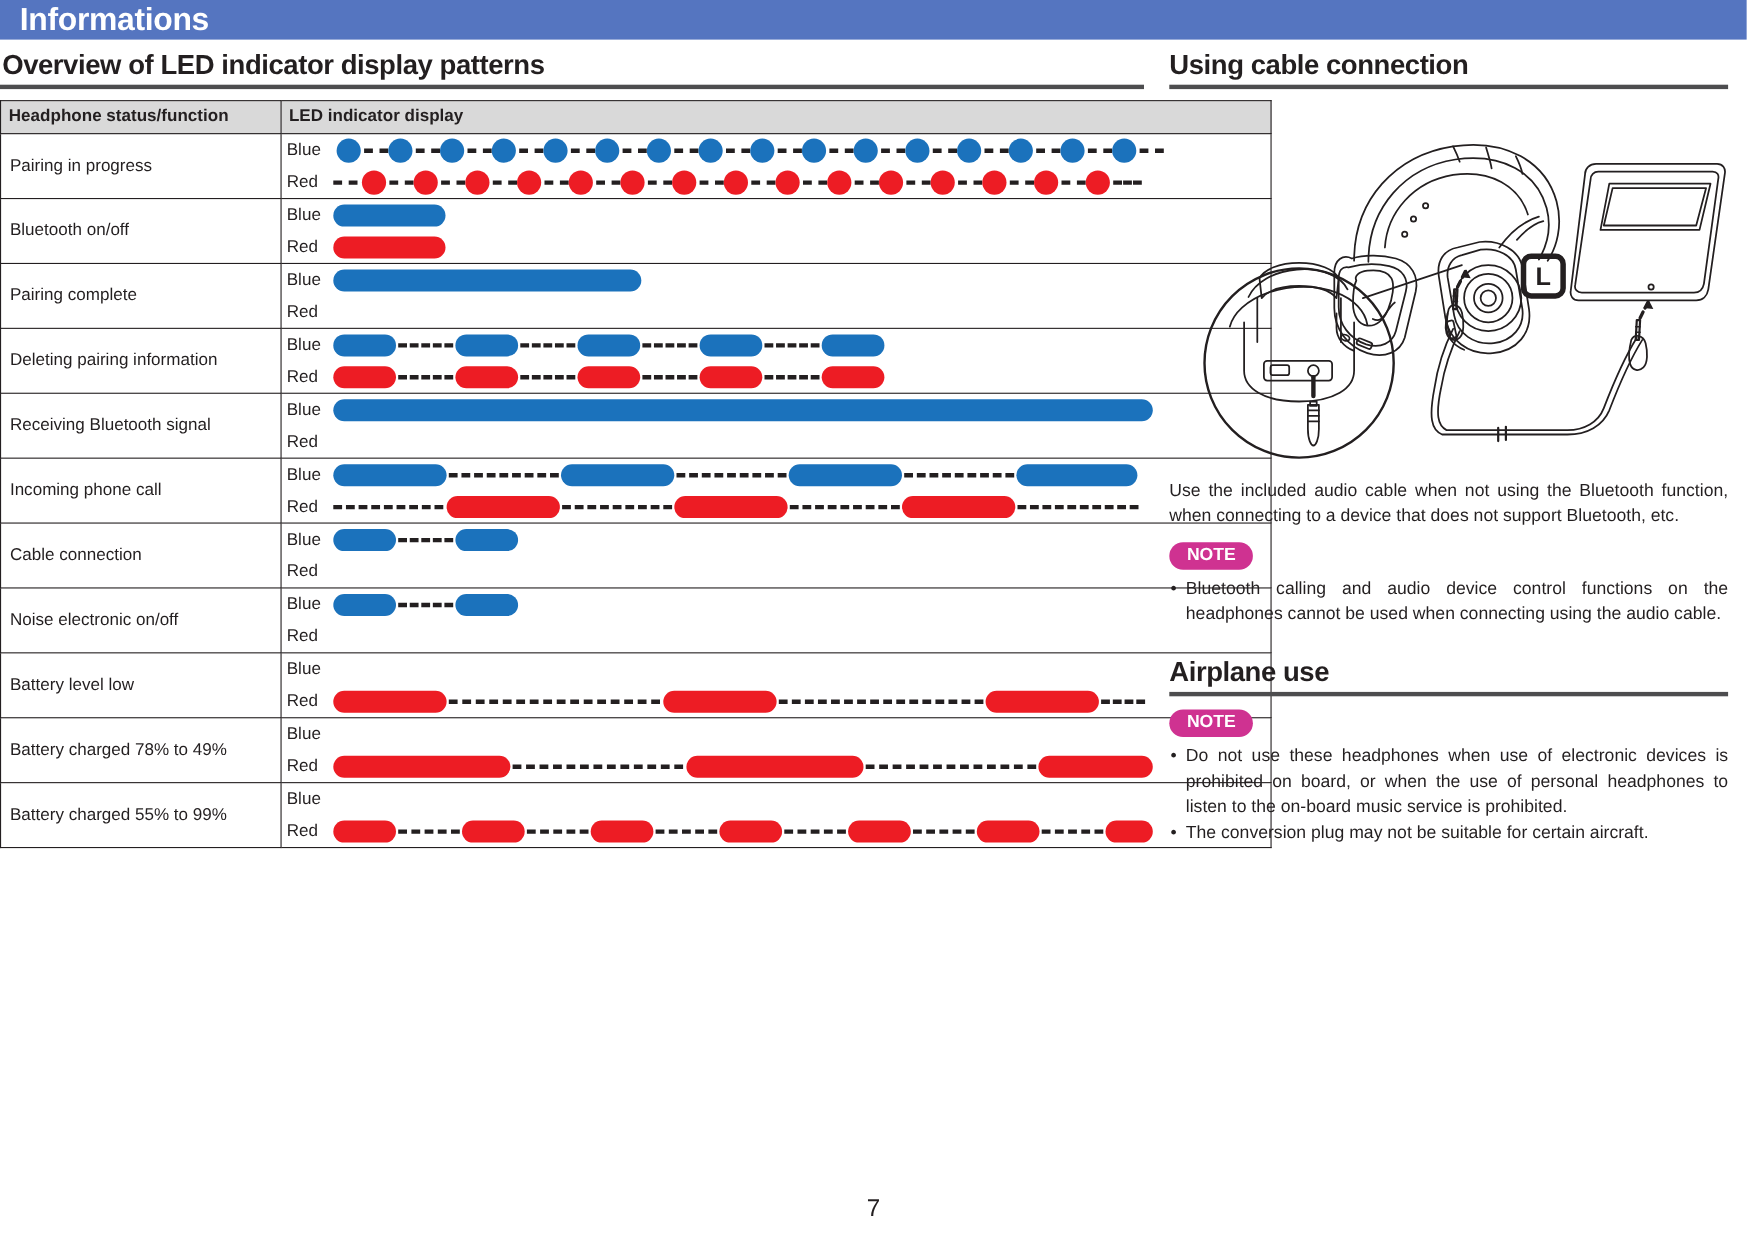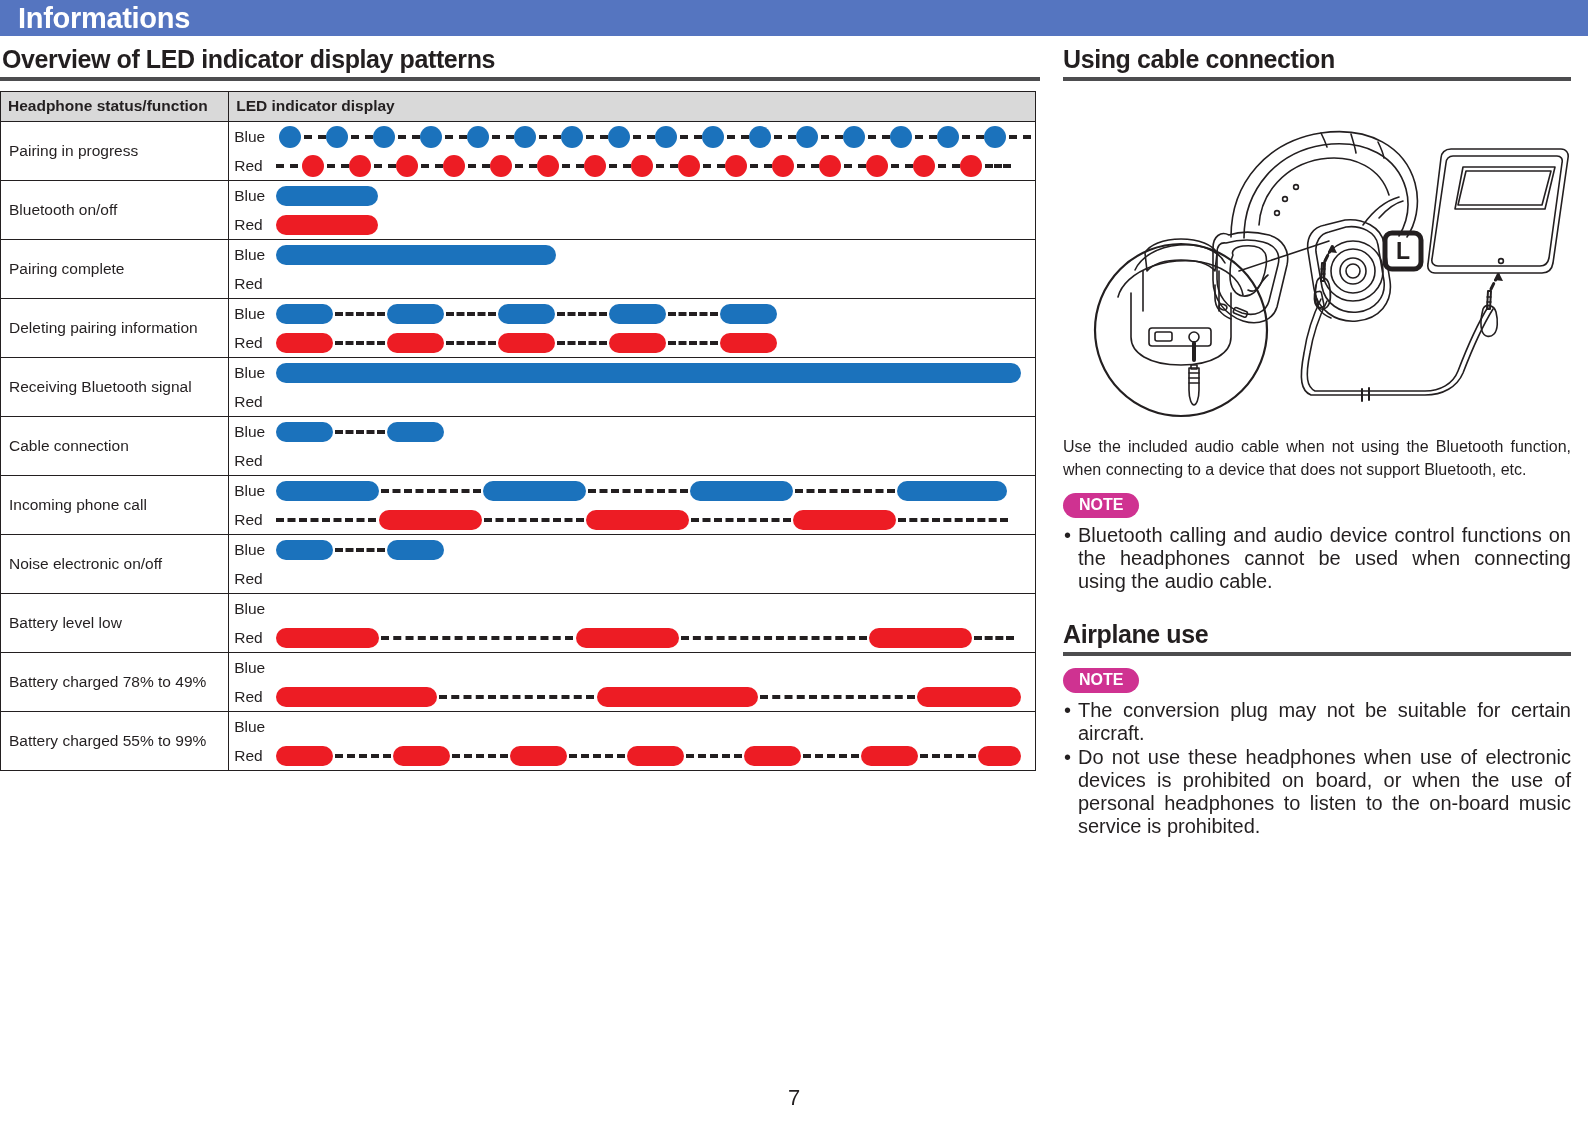--- a/index.html
+++ b/index.html
@@ -54,21 +54,21 @@
     height: 4px;
     background: #4d4d4f;
     margin-top: 3px;
   }
 
   
   .led-table {
     margin-top: 10px;
     border: 1px solid #231f20;
     border-collapse: collapse;
-    width: 1036px;
+    width: 1156px;
     table-layout: fixed;
   }
   .led-table tr { }
   .th-cell {
     background: #d9d9d9;
     border: 1px solid #231f20;
     font-size: 15.5px;
     font-weight: bold;
     color: #231f20;
     padding: 4px 7px 5px 7px;
@@ -175,21 +175,21 @@
     line-height: 20px;
     margin-top: 12px;
   }
   .bullets {
     margin: 6px 0 0 0;
     padding: 0;
     list-style: none;
   }
   .bullets li {
     position: relative;
-    font-size: 20px;
+    font-size: 16px;
     line-height: 23px;
     color: #231f20;
     text-align: justify;
     padding-left: 15px;
     margin-bottom: 1px;
   }
   .bullets li::before {
     content: "\2022";
     position: absolute;
     left: 1px;
@@ -399,39 +399,20 @@
                 </div>
               </div>
               <div class="led-line">
                 <div class="led-label">Red</div>
                 <div class="led-track"></div>
               </div>
             </div>
           </td>
         </tr>
         <tr>
-          <td class="td-status">Cable connection</td>
-          <td class="td-led">
-            <div class="led-rows">
-              <div class="led-line">
-                <div class="led-label">Blue</div>
-                <div class="led-track">
-                  <div class="seg bar blue" style="left: 0px; width: 57px;"></div>
-                  <div class="seg dash" style="left: 59px; width: 50px;"></div>
-                  <div class="seg bar blue" style="left: 111px; width: 57px;"></div>
-                </div>
-              </div>
-              <div class="led-line">
-                <div class="led-label">Red</div>
-                <div class="led-track"></div>
-              </div>
-            </div>
-          </td>
-        </tr>
-        <tr>
           <td class="td-status">Incoming phone call</td>
           <td class="td-led">
             <div class="led-rows">
               <div class="led-line">
                 <div class="led-label">Blue</div>
                 <div class="led-track">
                   <div class="seg bar blue" style="left: 0px; width: 103px;"></div>
                   <div class="seg dash" style="left: 105px; width: 100px;"></div>
                   <div class="seg bar blue" style="left: 207px; width: 103px;"></div>
                   <div class="seg dash" style="left: 312px; width: 100px;"></div>
@@ -444,20 +425,39 @@
                 <div class="led-label">Red</div>
                 <div class="led-track">
                   <div class="seg dash" style="left: 0px; width: 100px;"></div>
                   <div class="seg bar red" style="left: 103px; width: 103px;"></div>
                   <div class="seg dash" style="left: 208px; width: 100px;"></div>
                   <div class="seg bar red" style="left: 310px; width: 103px;"></div>
                   <div class="seg dash" style="left: 415px; width: 100px;"></div>
                   <div class="seg bar red" style="left: 517px; width: 103px;"></div>
                   <div class="seg dash" style="left: 622px; width: 110px;"></div>
                 </div>
+              </div>
+            </div>
+          </td>
+        </tr>
+        <tr>
+          <td class="td-status">Cable connection</td>
+          <td class="td-led">
+            <div class="led-rows">
+              <div class="led-line">
+                <div class="led-label">Blue</div>
+                <div class="led-track">
+                  <div class="seg bar blue" style="left: 0px; width: 57px;"></div>
+                  <div class="seg dash" style="left: 59px; width: 50px;"></div>
+                  <div class="seg bar blue" style="left: 111px; width: 57px;"></div>
+                </div>
+              </div>
+              <div class="led-line">
+                <div class="led-label">Red</div>
+                <div class="led-track"></div>
               </div>
             </div>
           </td>
         </tr>
         <tr>
           <td class="td-status">Noise electronic on/off</td>
           <td class="td-led">
             <div class="led-rows">
               <div class="led-line">
                 <div class="led-label">Blue</div>
@@ -654,18 +654,18 @@
   <div class="body-text">Use the included audio cable when not using the Bluetooth function, when connecting to a device that does not support Bluetooth, etc.</div>
   <div class="note-badge">NOTE</div>
   <ul class="bullets" id="cable-notes">
       <li>Bluetooth calling and audio device control functions on the headphones cannot be used when connecting using the audio cable.</li>
     </ul>
 
   <div class="r-head" style="margin-top:26px;">Airplane use</div>
   <div class="r-rule"></div>
   <div class="note-badge">NOTE</div>
   <ul class="bullets" id="airplane-notes">
+      <li>Do not use these headphones when use of electronic devices is prohibited on board, or when the use of personal headphones to listen to the on-board music service is prohibited.</li>
       <li>The conversion plug may not be suitable for certain aircraft.</li>
-      <li>Do not use these headphones when use of electronic devices is prohibited on board, or when the use of personal headphones to listen to the on-board music service is prohibited.</li>
     </ul>
 </div>
 
 <div class="page-num">7</div>
 
 </body></html>

